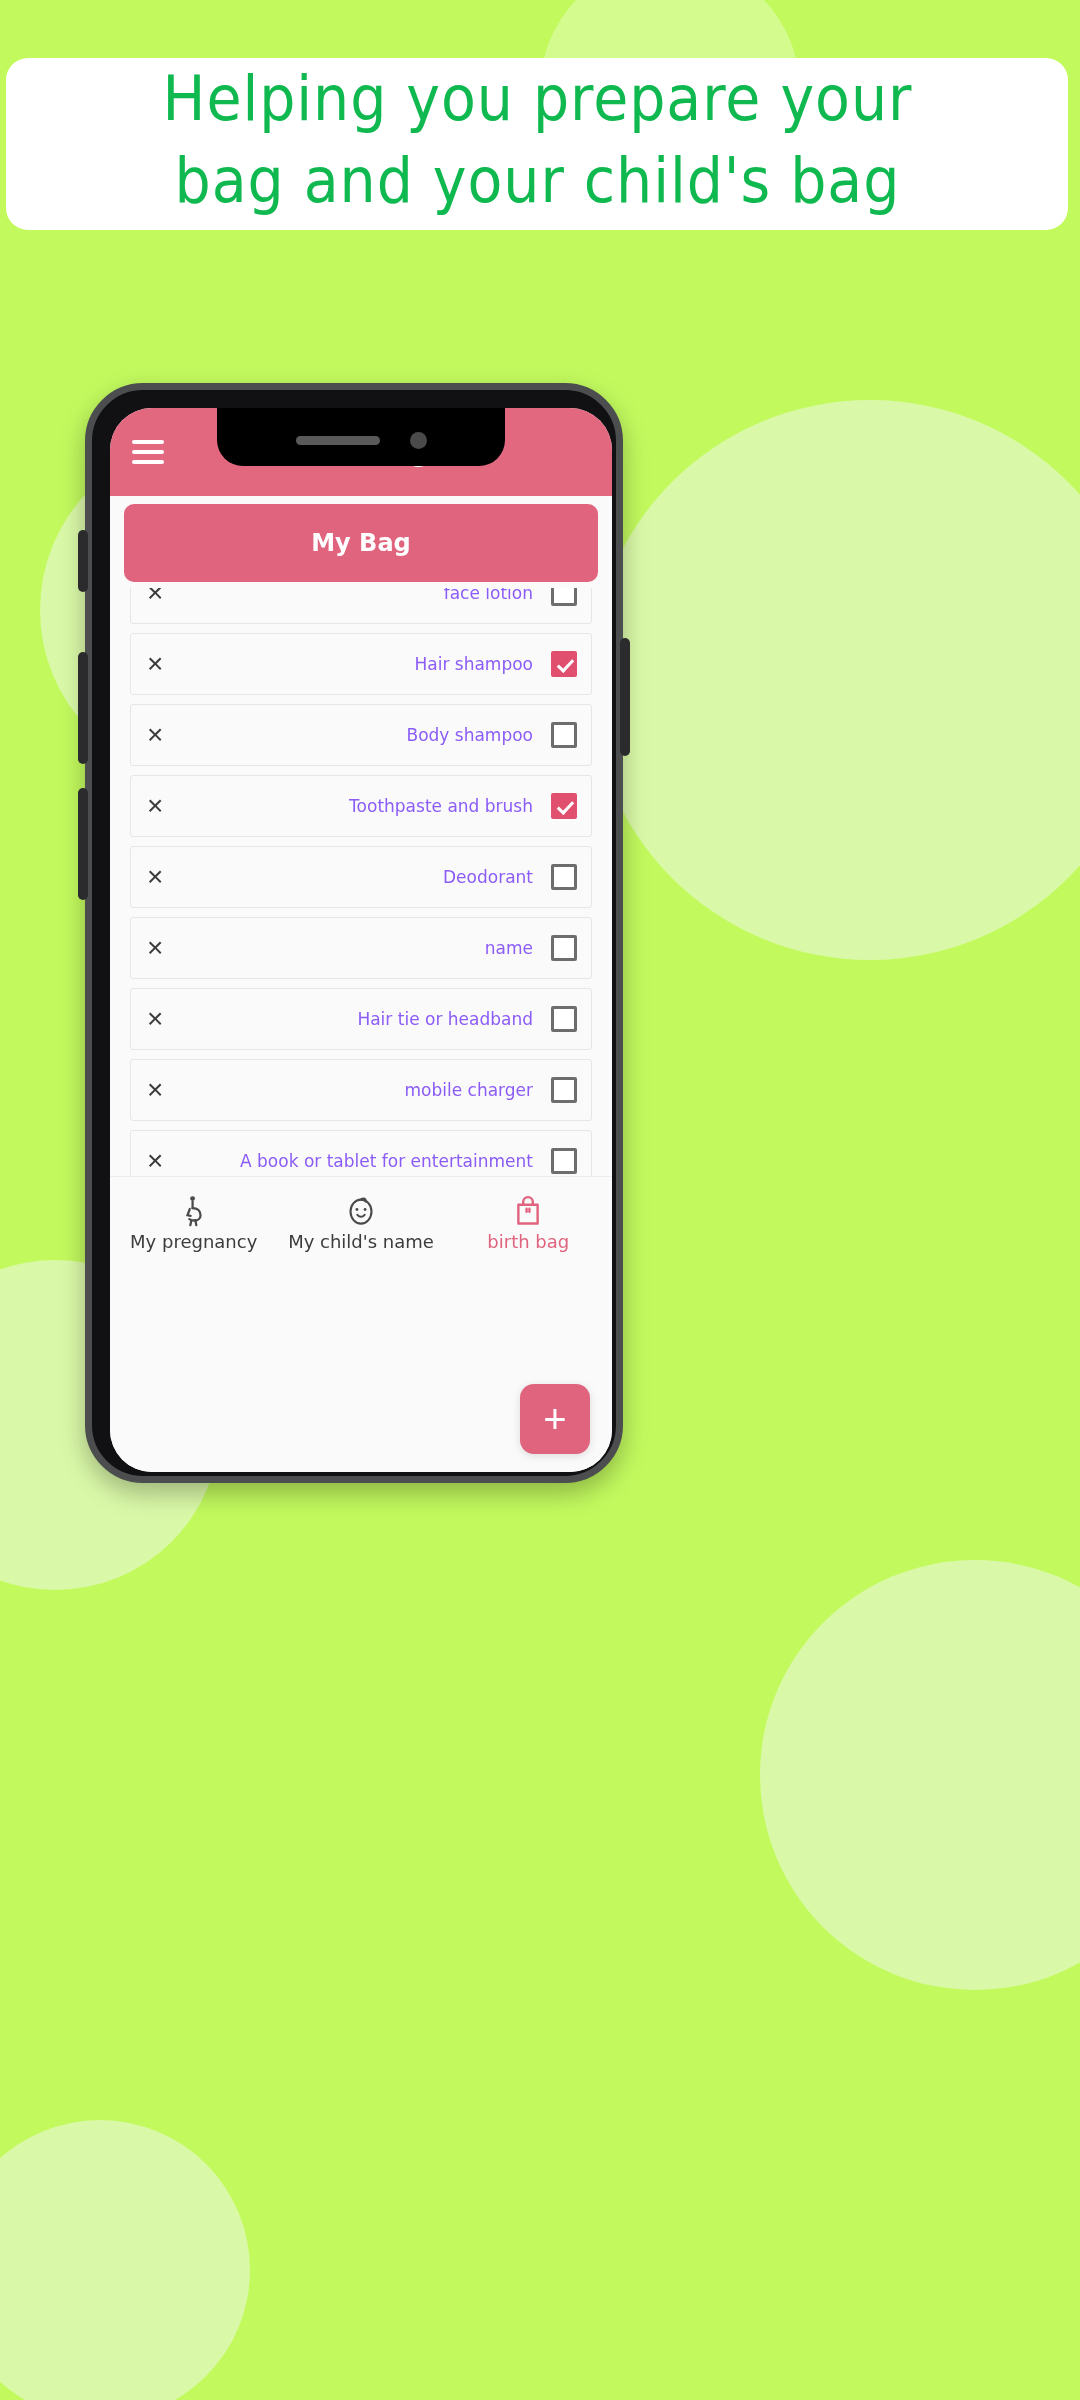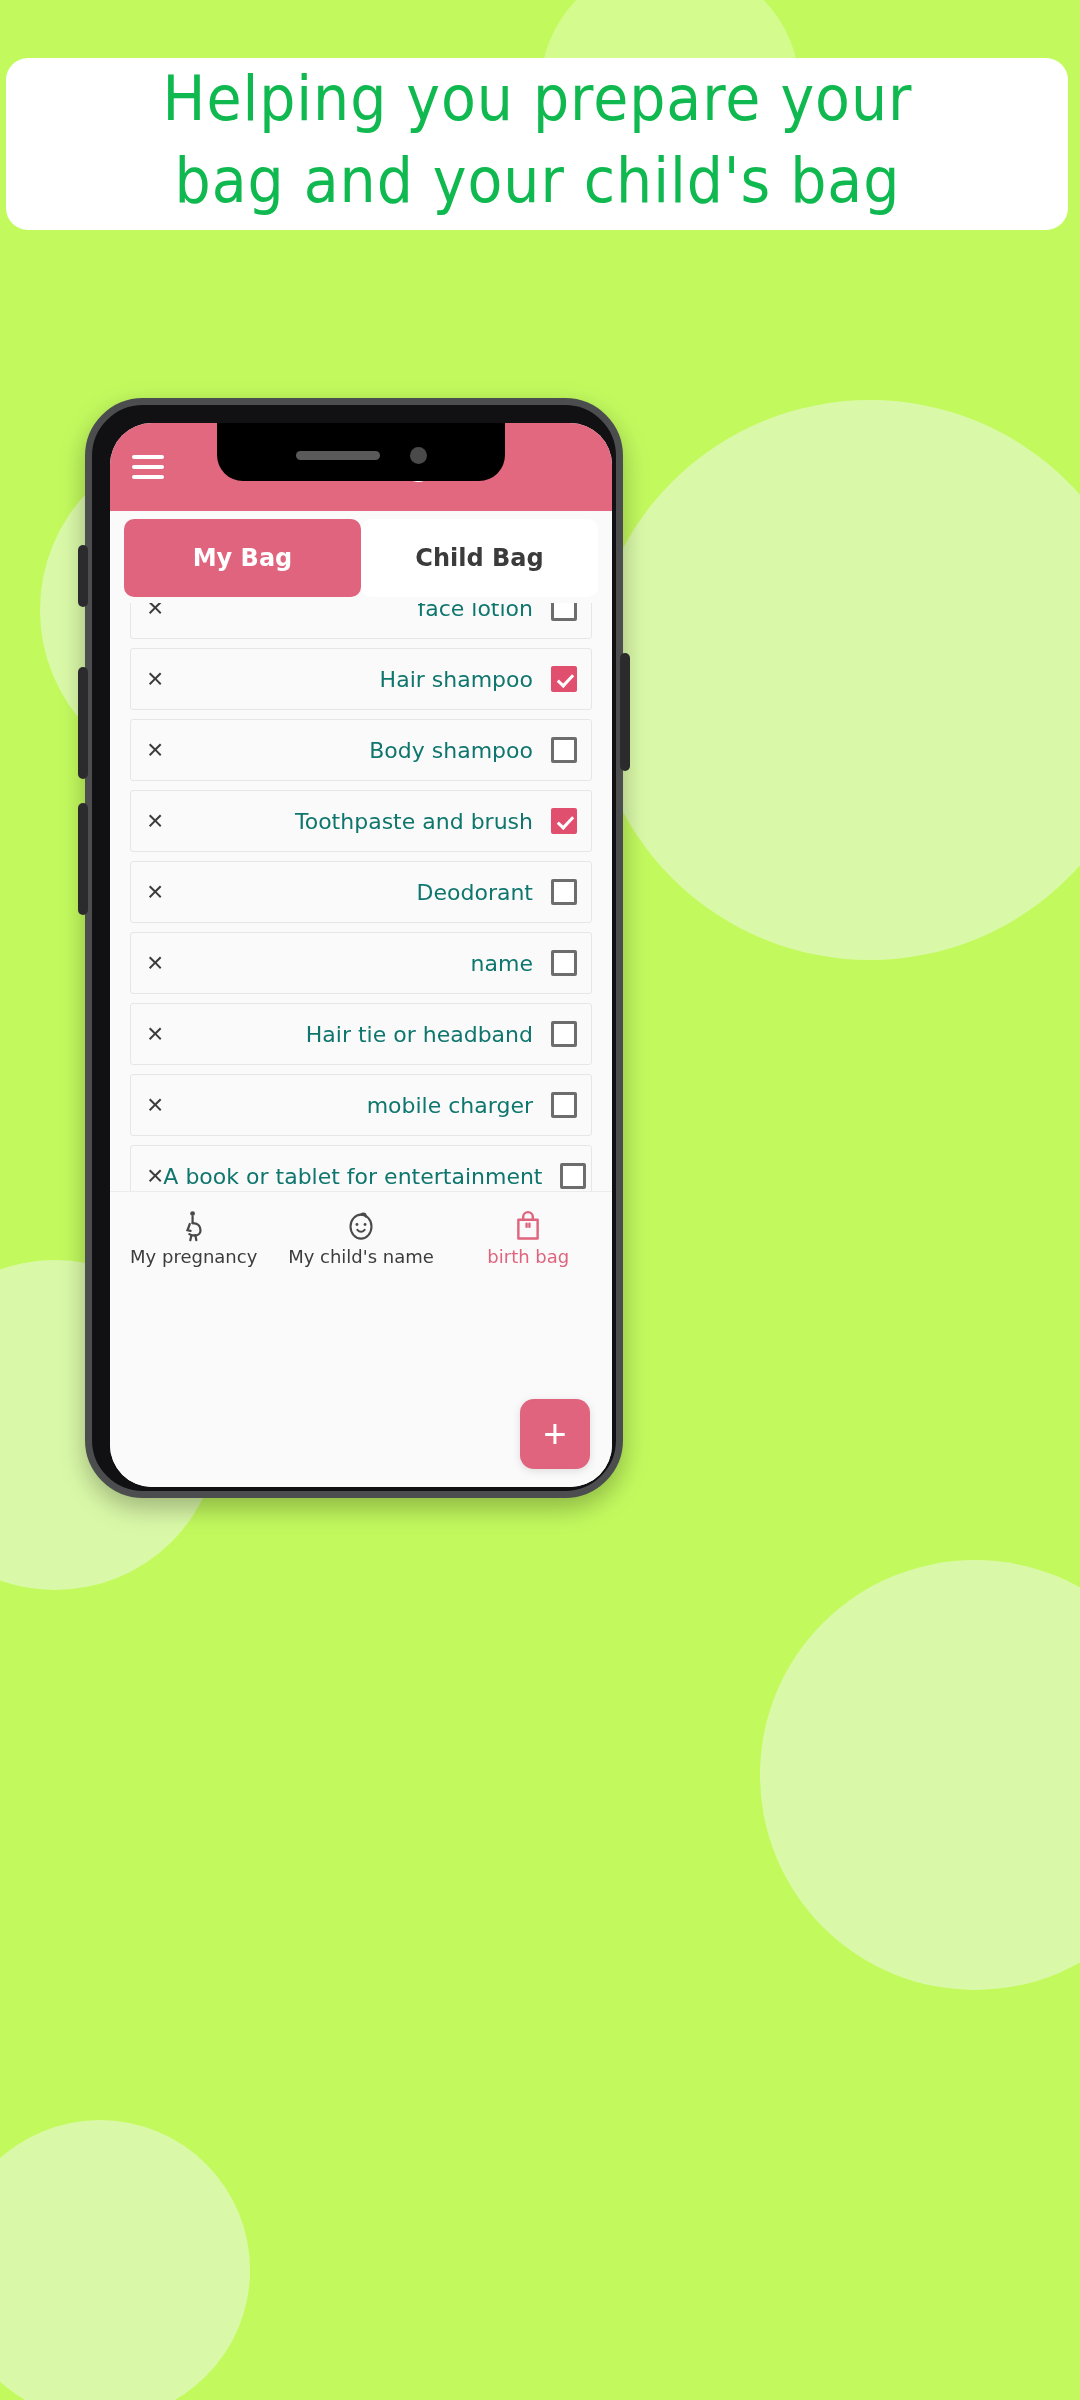--- a/index.html
+++ b/index.html
@@ -42,21 +42,21 @@
     color: #0fb94f;
     font-weight: 400;
     letter-spacing: 1px;
     white-space: nowrap;
     transform: scaleX(0.92);
   }
 
   
   .phone {
     position: absolute;
-    left: 85px; top: 398px;
+    left: 85px; top: 383px;
     width: 538px; height: 1100px;
     background: #111113;
     border: 7px solid #4c4d4f;
     border-radius: 58px;
     z-index: 4;
     box-shadow: 0 10px 26px rgba(0,0,0,0.28);
   }
   .btn-side {
     position: absolute;
     background: #2b2b2d;
@@ -150,21 +150,21 @@
     padding: 0 14px 0 16px;
   }
   .row:first-child { margin-top: -26px; }
   .row-x {
     font-size: 28px; color: #3b3b3b; line-height: 1;
     width: 30px; cursor: pointer;
     font-family: "Liberation Sans", sans-serif;
   }
   .row-label {
     flex: 1; text-align: right;
-    font-size: 22px; color: #0f766e;
+    font-size: 17px; color: #8b5cf6;
     padding-right: 18px;
     white-space: nowrap;
   }
   .cbox {
     width: 26px; height: 26px;
     border: 3px solid #6d6d6d;
     border-radius: 2px;
     background: #ffffff;
     cursor: pointer;
     flex: 0 0 auto;
@@ -254,21 +254,20 @@
       <div class="hamburger">
         <span></span>
           <span></span>
           <span></span>
       </div>
       <div class="appbar-title">birth bag</div>
     </div>
 
     <div class="tabs">
       <div class="tab active">My Bag</div>
-      <div class="tab inactive">Child Bag</div>
     </div>
 
     <div class="list" id="item-list">
         <div class="row">
           <div class="row-x">×</div>
           <div class="row-label">face lotion</div>
           <div class="cbox"></div>
         </div>
         <div class="row">
           <div class="row-x">×</div>

